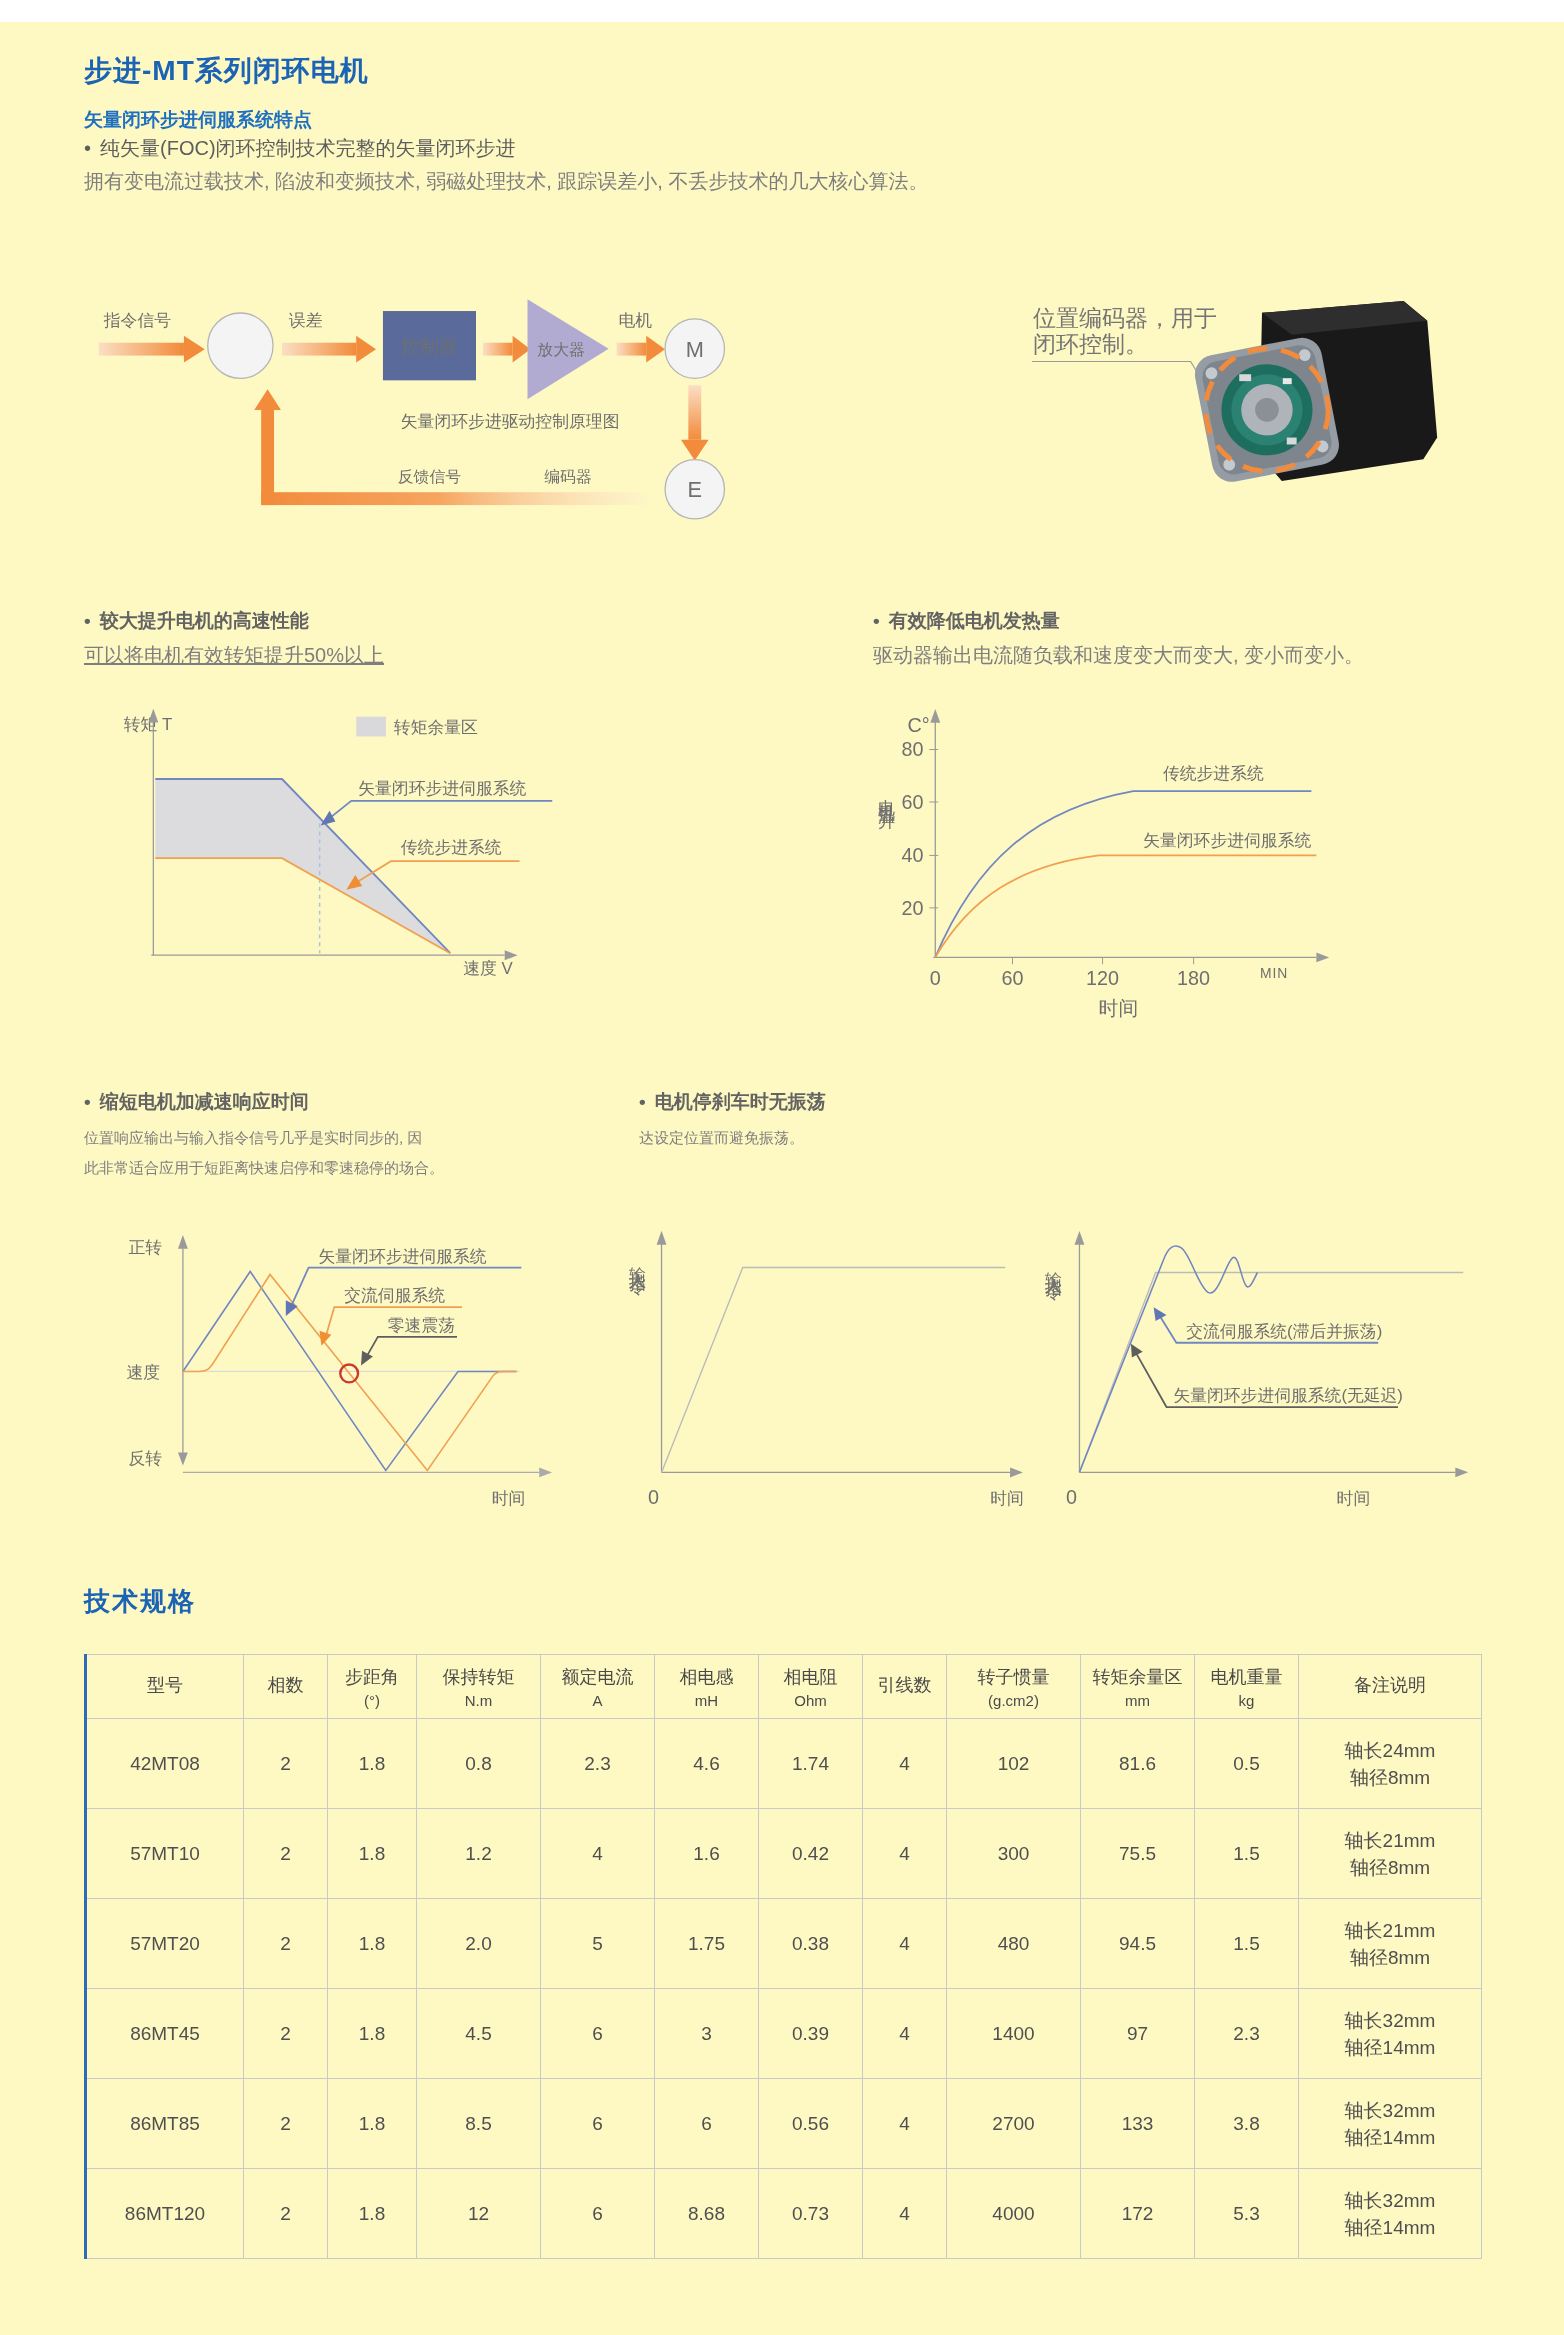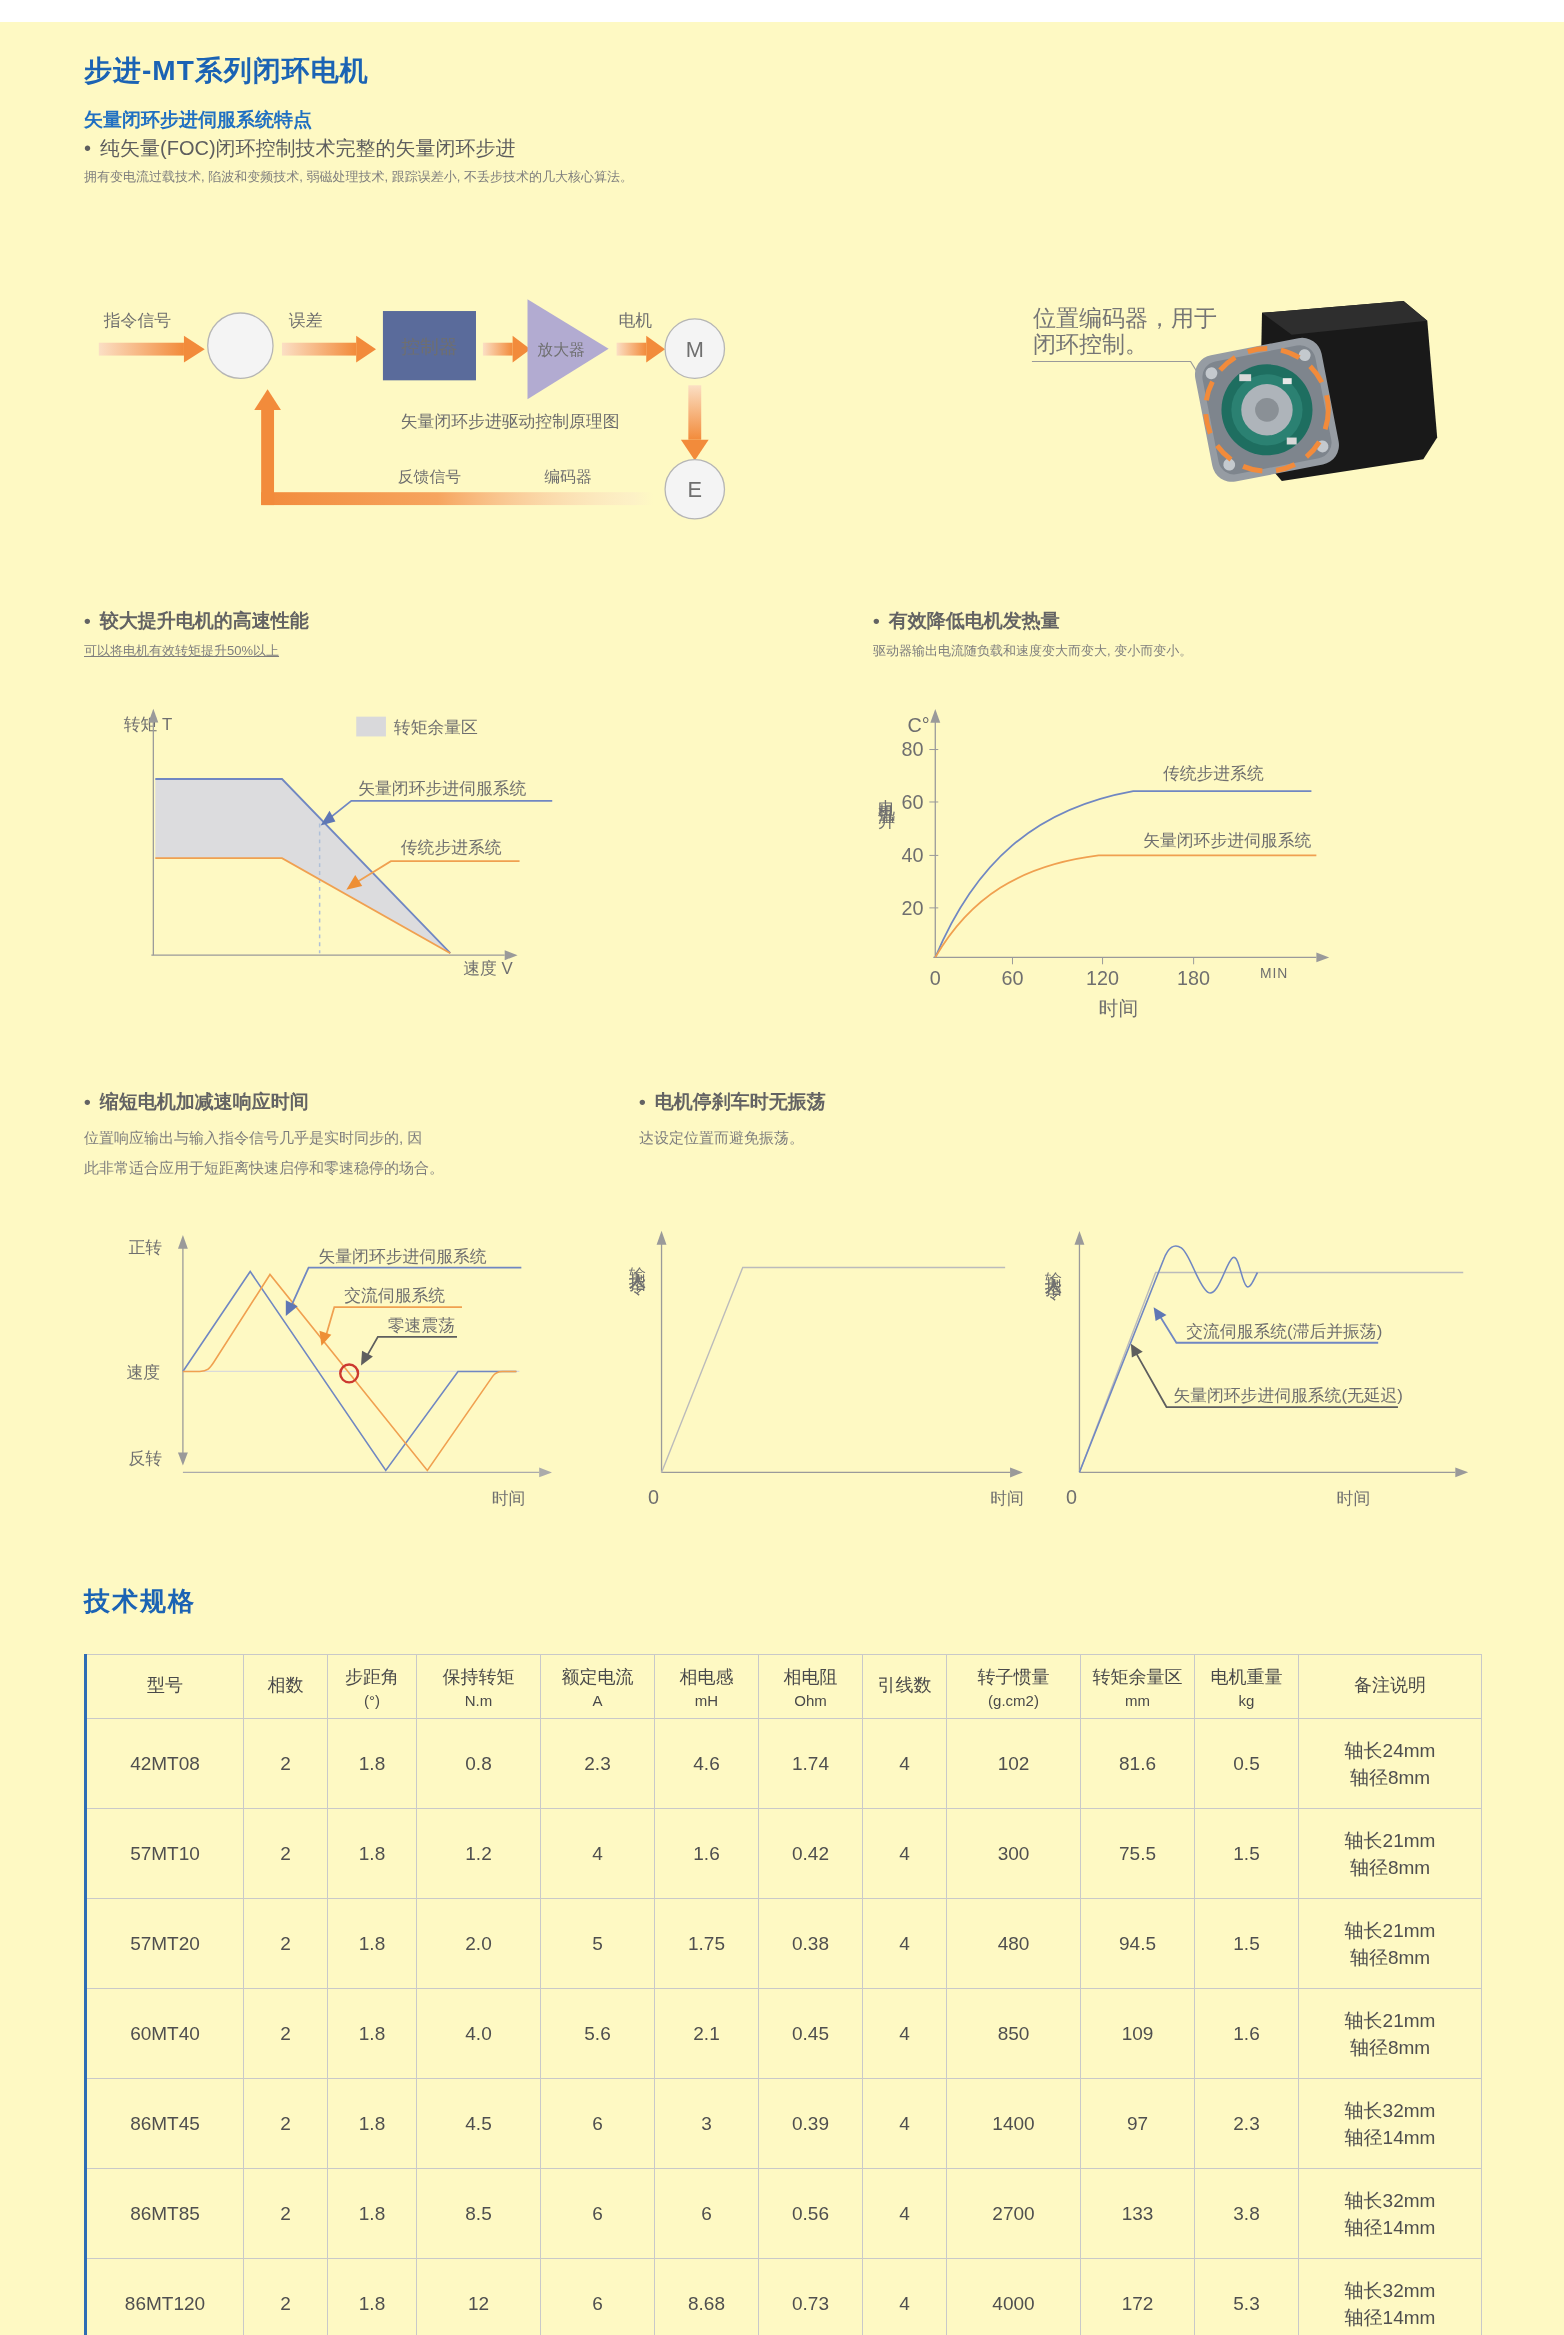--- a/index.html
+++ b/index.html
@@ -3,21 +3,21 @@
 <meta charset="utf-8">
 <style>
   html,body { margin:0; padding:0; background:#fff; }
   .page { position:relative; width:1564px; height:2335px; background:#fef9c3;
           font-family:"Liberation Sans","DejaVu Sans",sans-serif; overflow:hidden;margin-top:22px; }
   .abs { position:absolute; }
   .h-title { color:#1B63B4; font-size:28px; font-weight:bold; letter-spacing:1px; }
   .h-sub   { color:#2070C2; font-size:19px; font-weight:bold; }
   .specs-title { color:#1B63B4; font-size:26px; font-weight:bold; letter-spacing:2px; }
   .feat-t  { color:#5E5E5E; font-size:20px; }
-  .feat-d  { color:#7E7E7E; font-size:13px; }
+  .feat-d  { color:#7E7E7E; font-size:20px; }
   .sec-t   { color:#636363; font-size:19px; font-weight:bold; }
   .sec-d   { color:#7E7E7E; font-size:15px; line-height:30px; }
   .dot { margin-right:9px; }
   .anno { color:#757575; font-size:23px; line-height:26px; }
   .vlabel { writing-mode:vertical-rl; text-orientation:upright; color:#6F6F6F;
             font-size:17px; letter-spacing:4px; }
   svg { display:block; }
   svg text { font-family:"Liberation Sans","DejaVu Sans",sans-serif; fill:#6F6F6F; }
   
   .spec-table { border-collapse:collapse; table-layout:fixed; width:1396px;
@@ -377,37 +377,20 @@
         <td>4</td>
         <td>480</td>
         <td>94.5</td>
         <td>1.5</td>
         <td class="rm">
             <div>轴长21mm</div>
             <div>轴径8mm</div>
           </td>
       </tr>
       <tr class="drow">
-        <td>60MT40</td>
-        <td>2</td>
-        <td>1.8</td>
-        <td>4.0</td>
-        <td>5.6</td>
-        <td>2.1</td>
-        <td>0.45</td>
-        <td>4</td>
-        <td>850</td>
-        <td>109</td>
-        <td>1.6</td>
-        <td class="rm">
-            <div>轴长21mm</div>
-            <div>轴径8mm</div>
-          </td>
-      </tr>
-      <tr class="drow">
         <td>86MT45</td>
         <td>2</td>
         <td>1.8</td>
         <td>4.5</td>
         <td>6</td>
         <td>3</td>
         <td>0.39</td>
         <td>4</td>
         <td>1400</td>
         <td>97</td>

